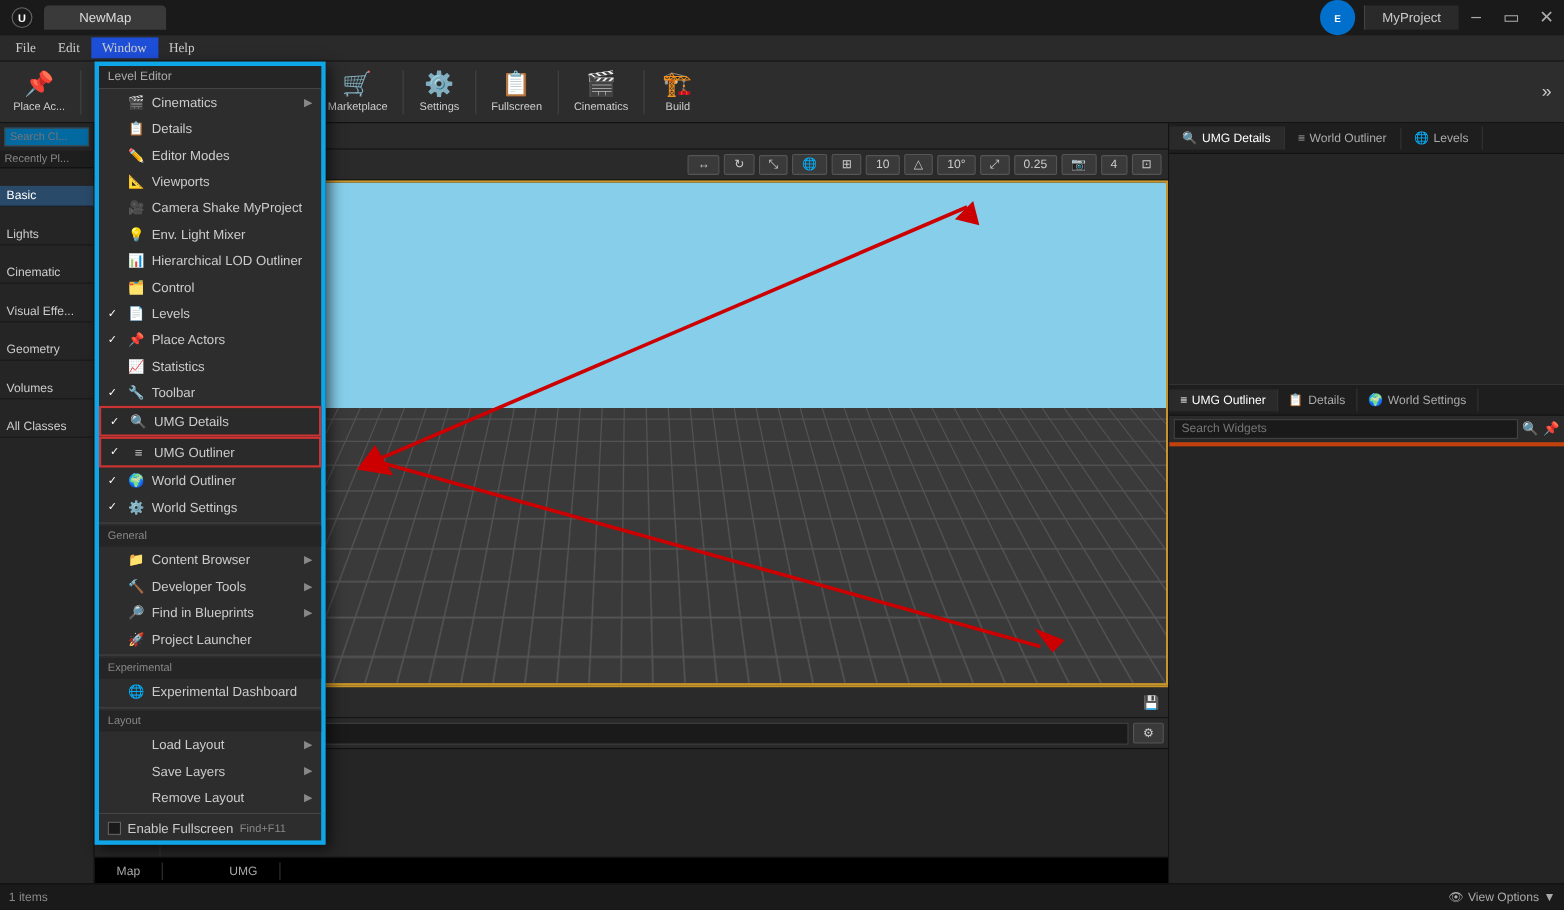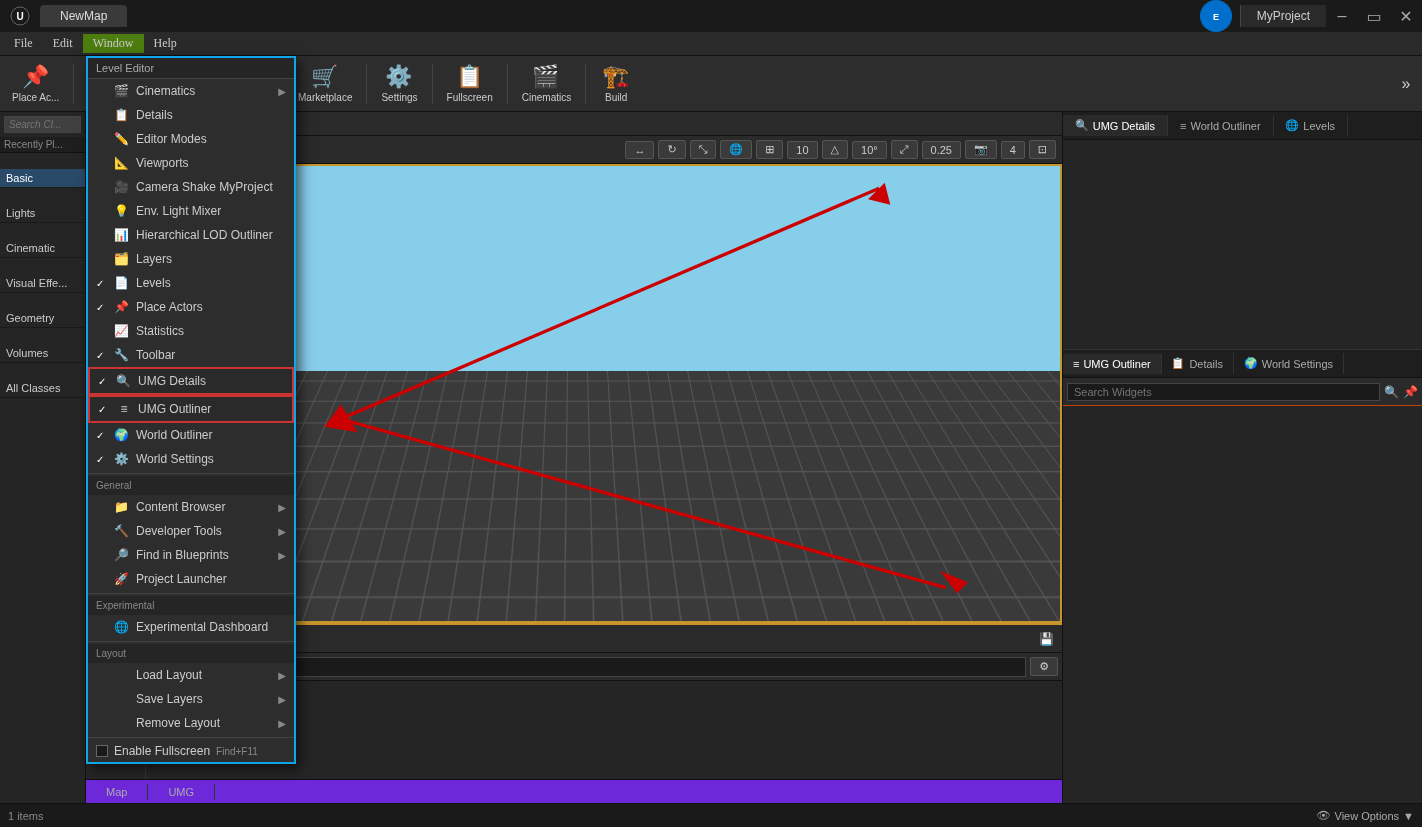--- a/index.html
+++ b/index.html
@@ -18,21 +18,21 @@
     .title-bar {
       height: 32px;
       background: #1a1a1a;
       display: flex;
       align-items: center;
       position: relative;
     }
     .title-bar-tab {
       background: #3a3a3a;
       color: #ddd;
-      padding: 4px 20px;
+      padding: 4px 32px;
       border-radius: 4px 4px 0 0;
       font-size: 12px;
       margin-left: 40px;
     }
     .ue-logo {
       width: 24px;
       height: 24px;
       position: absolute;
       left: 8px;
       top: 4px;
@@ -89,21 +89,21 @@
       padding: 2px 10px;
       color: #ccc;
       cursor: pointer;
       font-size: 12px;
       font-family: Liberation Serif, serif;
     }
     .menu-item:hover, .menu-item.active {
       background: #4a4a4a;
     }
     .menu-item.active {
-      background: #4d7c0f;
+      background: #1d4ed8;
     }
 
     
     .toolbar {
       height: 56px;
       background: #2d2d2d;
       display: flex;
       align-items: center;
       padding: 0 4px;
       border-bottom: 1px solid #111;
@@ -347,21 +347,21 @@
     .panel-tab.active {
       background: #2a2a2a;
       color: #fff;
     }
     .panel-search {
       height: 28px;
       background: #2a2a2a;
       display: flex;
       align-items: center;
       padding: 0 4px;
-      border-bottom: 1px solid #c2410c;
+      border-bottom: 4px solid #c2410c;
     }
     .panel-search input {
       flex: 1;
       background: #1a1a1a;
       border: 1px solid #444;
       color: #ccc;
       padding: 2px 6px;
       font-size: 11px;
     }
 
@@ -398,21 +398,21 @@
       cursor: pointer;
     }
 
     
     .dropdown-menu {
       position: absolute;
       left: 86px;
       top: 56px;
       width: 210px;
       background: #2d2d2d;
-      border: 2px solid #0ea5e9;
+      border: 4px solid #0ea5e9;
       z-index: 1000;
       box-shadow: 4px 4px 12px rgba(0,0,0,0.6);
     }
     .dropdown-header {
       padding: 4px 8px;
       color: #aaa;
       font-size: 11px;
       background: #252525;
       border-bottom: 1px solid #444;
     }
@@ -471,24 +471,25 @@
       background: #1a1a1a;
       display: flex;
       align-items: center;
       justify-content: center;
       font-size: 9px;
     }
 
     
     .bottom-tabs {
       height: 24px;
-      background: #6d28d9;
+      background: #000000;
       display: flex;
       align-items: center;
       border-top: 1px solid #111;
+      gap: 40px;
     }
     .bottom-tab {
       padding: 2px 20px;
       font-size: 11px;
       color: #aaa;
       cursor: pointer;
       border-right: 1px solid #333;
     }
 
     
@@ -594,21 +595,21 @@
     <div class="toolbar-btn" style="min-width:24px; padding:4px;">
       <span style="font-size:16px;">»</span>
     </div>
   </div>
 </div>
 
 <div style="display:flex; height:calc(827px - 32px - 24px - 56px - 24px); position:relative;">
 
   <div class="left-sidebar">
     <div class="sidebar-search">
-      <input type="text" placeholder="Search Cl..." style="width: 100%; background: #404040; border: 1px solid rgb(68, 68, 68); color: rgb(204, 204, 204); padding: 2px 4px; font-size: 10px; font-style: italic;">
+      <input type="text" placeholder="Search Cl..." style="width: 100%; background: #0369a1; border: 1px solid rgb(68, 68, 68); color: rgb(204, 204, 204); padding: 2px 4px; font-size: 10px;">
     </div>
     <div class="sidebar-section">Recently Pl...</div>
     <div class="sidebar-category active">Basic</div>
     <div class="sidebar-category">Lights</div>
     <div class="sidebar-category">Cinematic</div>
     <div class="sidebar-category">Visual Effe...</div>
     <div class="sidebar-category">Geometry</div>
     <div class="sidebar-category">Volumes</div>
     <div class="sidebar-category">All Classes</div>
   </div>
@@ -773,21 +774,21 @@
     <span>Env. Light Mixer</span>
   </div>
   <div class="dropdown-item">
     <span class="check"></span>
     <span class="item-icon">📊</span>
     <span>Hierarchical LOD Outliner</span>
   </div>
   <div class="dropdown-item">
     <span class="check"></span>
     <span class="item-icon">🗂️</span>
-    <span>Layers</span>
+    <span>Control</span>
   </div>
   <div class="dropdown-item">
     <span class="check">✓</span>
     <span class="item-icon">📄</span>
     <span>Levels</span>
   </div>
   <div class="dropdown-item">
     <span class="check">✓</span>
     <span class="item-icon">📌</span>
     <span>Place Actors</span>

